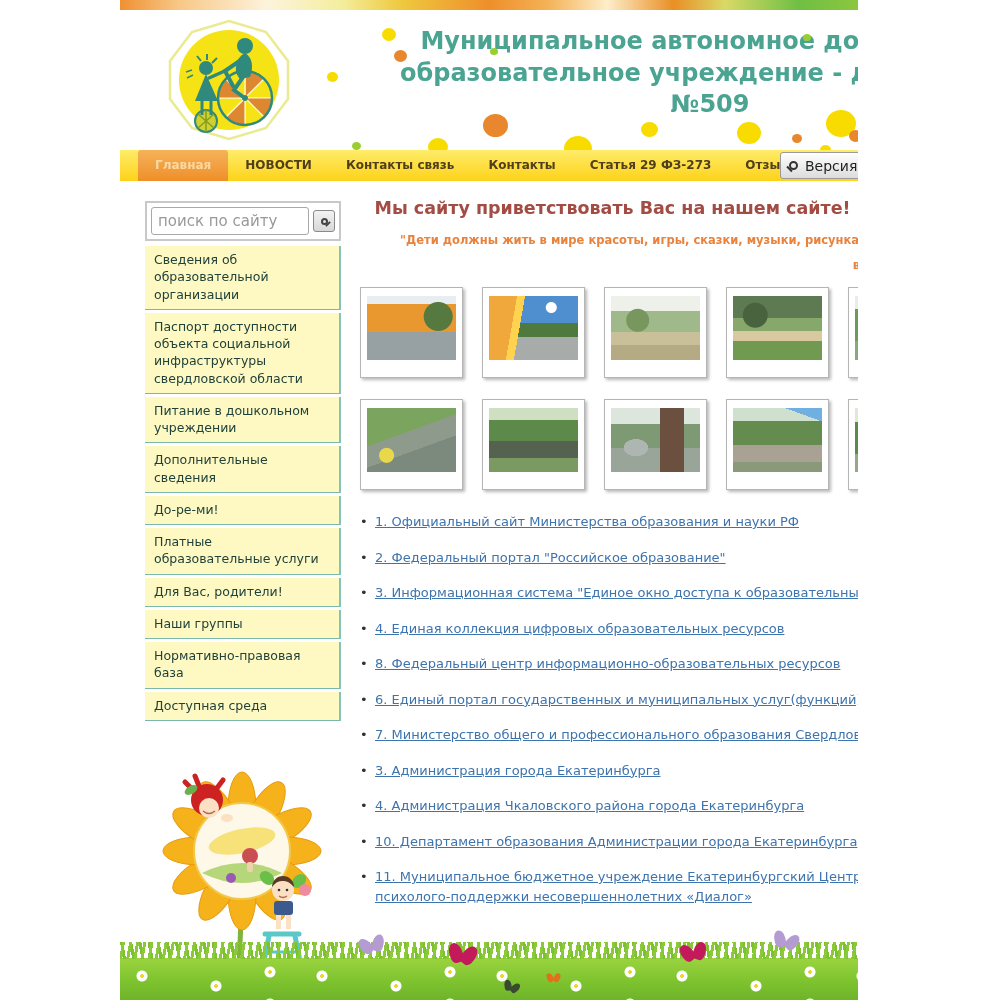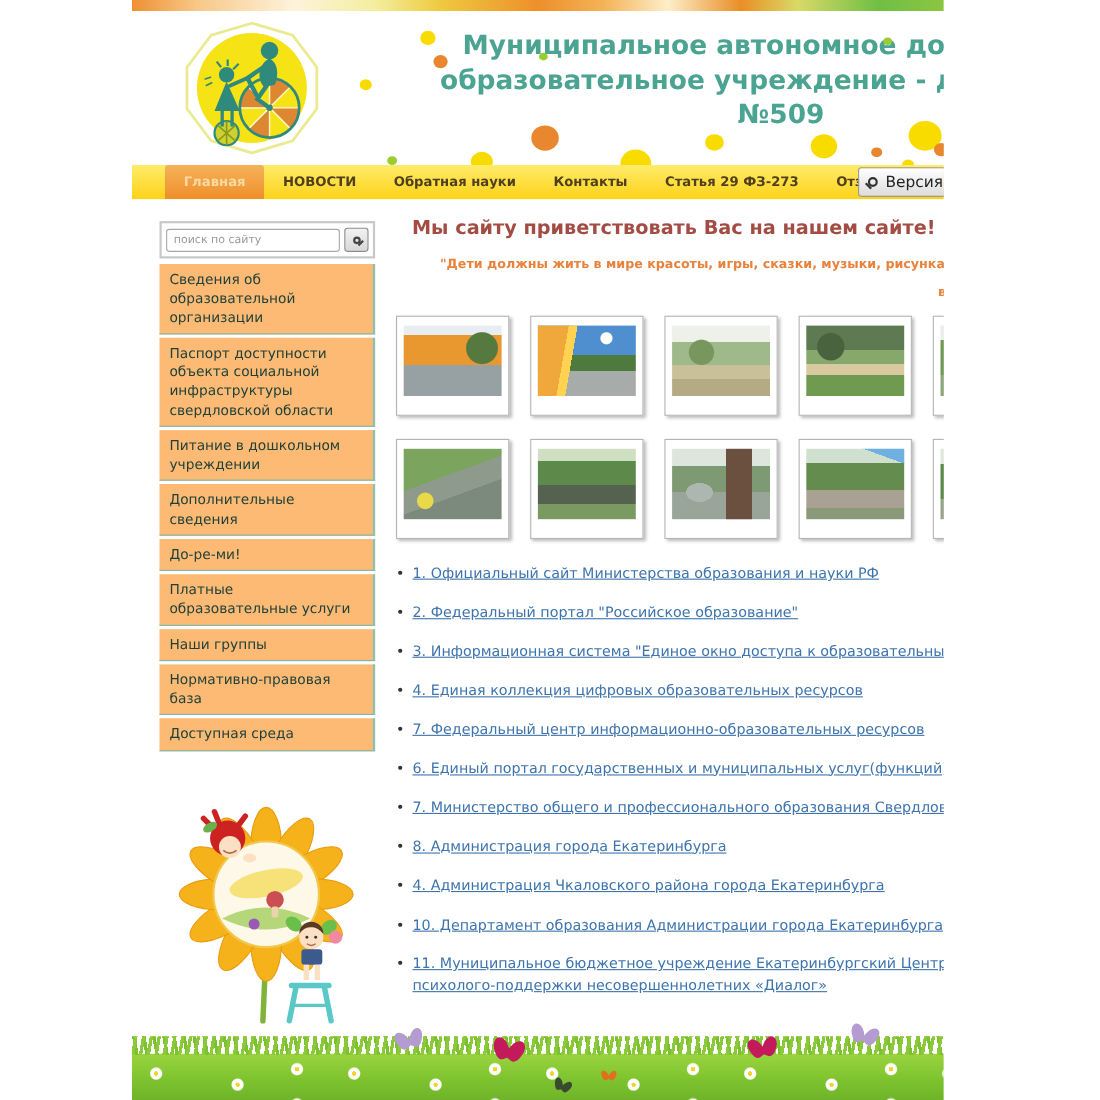--- a/index.html
+++ b/index.html
@@ -26,49 +26,49 @@
   .dot.orange { background:#e8872e; }
   .dot.green  { background:#9acd32; }
 
   
   nav { position:relative; height:31px;
         background:linear-gradient(#ffec6a,#fdd219); }
   nav ul { list-style:none; display:flex; padding-left:18px; height:31px; }
   nav li { padding:0 17px; line-height:31px; font-size:12px; font-weight:bold;
            color:#4f3f1d; white-space:nowrap; cursor:pointer; }
   nav li.active { background:linear-gradient(#f6b259,#ee8f2a);
-           color:#fbd9a4; border-radius:3px 3px 0 0;margin-left:12px; }
+           color:#fbd9a4; border-radius:3px 3px 0 0; }
   .version-btn { position:absolute; left:660px; top:2px; height:27px; width:210px;
            background:linear-gradient(#ffffff,#dcdcdc); border:1px solid #9a9a9a;
            border-radius:3px; display:flex; align-items:center; gap:7px;
            padding:0 8px; font-size:14px; color:#222; white-space:nowrap; cursor:pointer; }
   .mag { display:inline-block; width:9px; height:9px; border:2px solid #333;
          border-radius:50%; position:relative; flex:none; }
   .mag::after { content:""; position:absolute; width:7px; height:2px; background:#333;
          left:-5px; bottom:-2px; transform:rotate(45deg); }
 
   
   .content { position:relative; height:771px; }
 
   
   .sidebar { position:absolute; left:25px; top:20px; width:196px; }
   .searchbox { border:2px solid #c8c8c8; background:#fff; padding:4px;
                display:flex; gap:4px; align-items:center; }
   .searchbox input { flex:1; min-width:0; border:1px solid #a8a8a8; border-radius:3px;
-               font-size:10px; padding:4px 6px; color:#555;
+               font-size:15px; padding:4px 6px; color:#555;
                font-family:"DejaVu Sans",sans-serif; }
   .searchbox input::placeholder { color:#999; }
   .search-btn { width:22px; height:22px; flex:none; border:1px solid #8a8a8a;
                background:linear-gradient(#f2f2f2,#d8d8d8); border-radius:3px;
                display:flex; align-items:center; justify-content:center; cursor:pointer; }
   .search-btn .mag { width:7px; height:7px; border-color:#444; }
   .search-btn .mag::after { background:#444; width:6px; left:auto; right:-5px;
                bottom:-2px; transform:rotate(-45deg); }
   .menu { list-style:none; margin-top:5px; }
-  .menu li { background:#fdba74; color:#20413a; font-size:12.5px; line-height:1.38;
+  .menu li { background:#fef9c3; color:#20413a; font-size:12.5px; line-height:1.38;
              padding:5px 9px 6px; margin-bottom:3px; cursor:pointer;
              border-right:2px solid #86c2b6; border-bottom:1px solid #79b7aa; }
   .sunflower { margin:14px 0 0 2px; }
 
   
   .main { position:absolute; left:240px; top:0; width:625px; }
   .welcome { width:505px; text-align:center; color:#a34c44; font-size:17.5px;
              font-weight:bold; margin-top:17px; }
   .quote { margin-top:15px; margin-left:40px; color:#e8823c; font-size:11.5px;
            font-weight:bold; white-space:nowrap; }
@@ -196,21 +196,21 @@
         <span class="dot orange" style="left: 729px; top: 120px; width: 13px; height: 12px;"></span>
         <span class="dot yellow" style="left: 700px; top: 135px; width: 11px; height: 10px;"></span>
       </div>
   </header>
 
   <nav>
     <ul>
 
     <li class="active">Главная</li>
         <li>НОВОСТИ</li>
-        <li>Обратная науки</li>
+        <li>Контакты связь</li>
         <li>Контакты</li>
         <li>Статья 29 ФЗ-273</li>
         <li>Отзывы</li>
       </ul>
     <div class="version-btn">
       <span class="mag"></span>
       <span>Версия для слабовидящих</span>
     </div>
   </nav>
 
@@ -224,20 +224,21 @@
         </button>
       </div>
       <ul class="menu">
 
       <li>Сведения об образовательной организации</li>
           <li>Паспорт доступности объекта социальной инфраструктуры свердловской области</li>
           <li>Питание в дошкольном учреждении</li>
           <li>Дополнительные сведения</li>
           <li>До-ре-ми!</li>
           <li>Платные образовательные услуги</li>
+          <li>Для Вас, родители!</li>
           <li>Наши группы</li>
           <li>Нормативно-правовая база</li>
           <li>Доступная среда</li>
         </ul>
 
       <svg class="sunflower" width="186" height="238" viewBox="0 0 186 238">
         <path d="M95 160 L92 228" stroke="#7fb33a" stroke-width="5" stroke-linecap="round"></path>
         <g fill="#f6b21b" stroke="#e89a0c" stroke-width="1">
           <ellipse cx="95" cy="70" rx="14" ry="36" transform="rotate(0 95 113)"></ellipse>
           <ellipse cx="95" cy="70" rx="14" ry="36" transform="rotate(30 95 113)"></ellipse>
@@ -347,33 +348,33 @@
 
           <li>
             <a>3. Информационная система "Единое окно доступа к образовательным ресурсам"</a>
           </li>
 
           <li>
             <a>4. Единая коллекция цифровых образовательных ресурсов</a>
           </li>
 
           <li>
-            <a>7. Федеральный центр информационно-образовательных ресурсов</a>
+            <a>8. Федеральный центр информационно-образовательных ресурсов</a>
           </li>
 
           <li>
             <a>6. Единый портал государственных и муниципальных услуг(функций)</a>
           </li>
 
           <li>
             <a>7. Министерство общего и профессионального образования Свердловской области</a>
           </li>
 
           <li>
-            <a>8. Администрация города Екатеринбурга</a>
+            <a>3. Администрация города Екатеринбурга</a>
           </li>
 
           <li>
             <a>4. Администрация Чкаловского района города Екатеринбурга</a>
           </li>
 
           <li>
             <a>10. Департамент образования Администрации города Екатеринбурга</a>
           </li>
 

